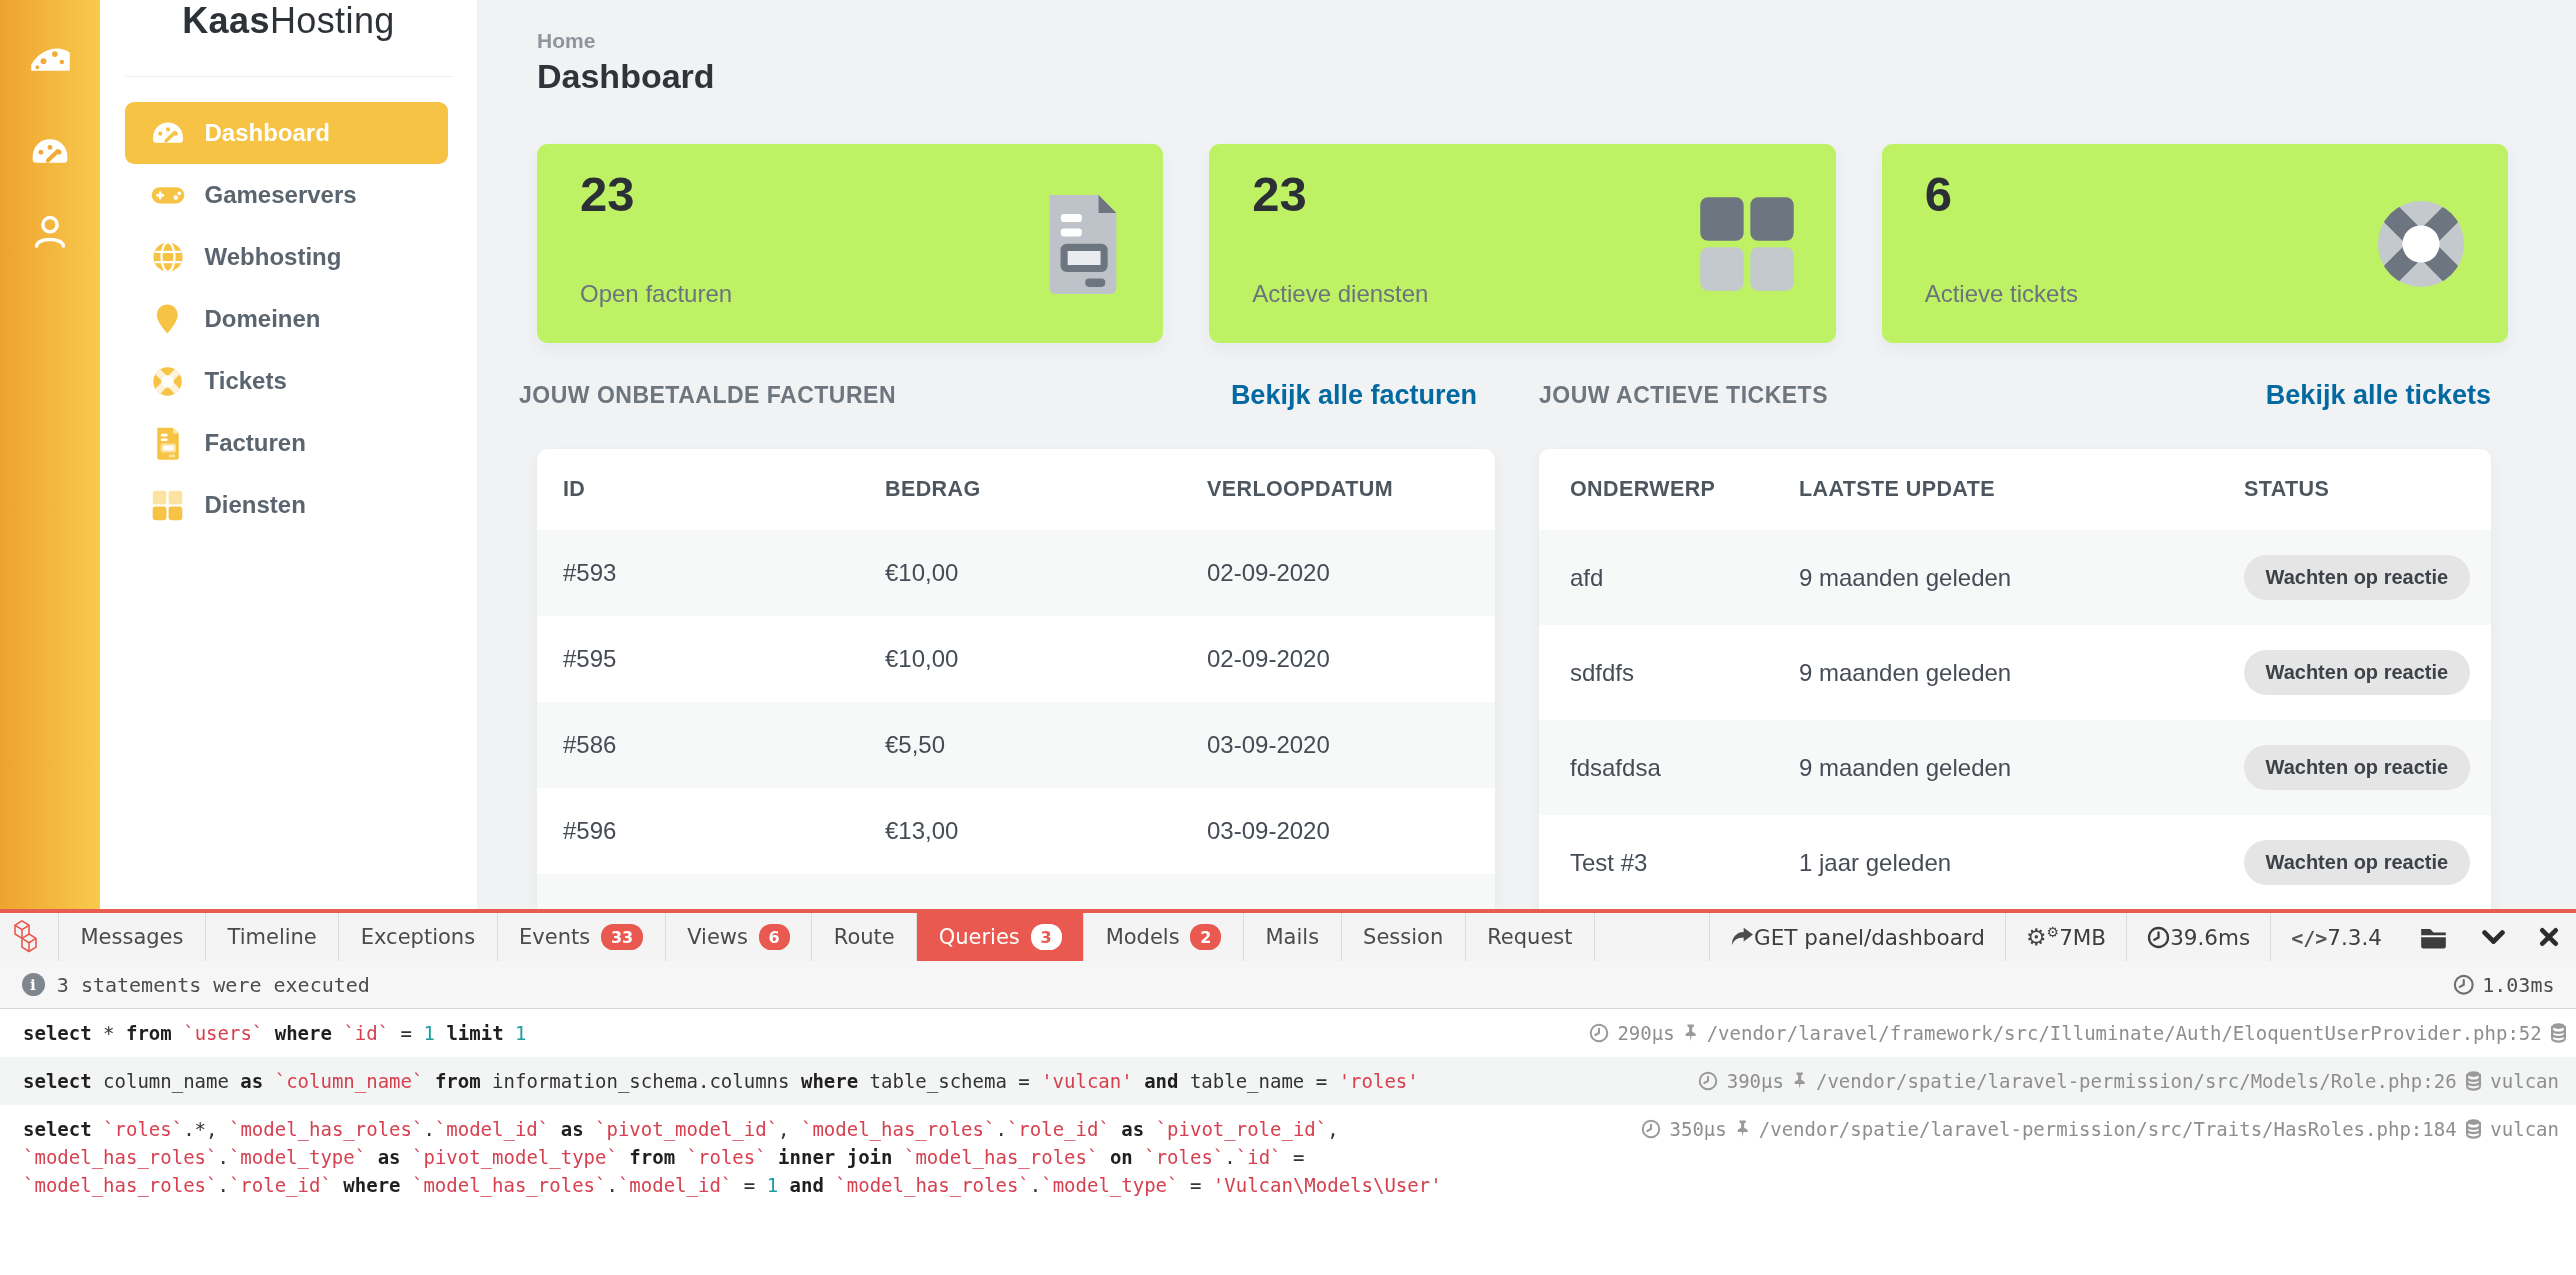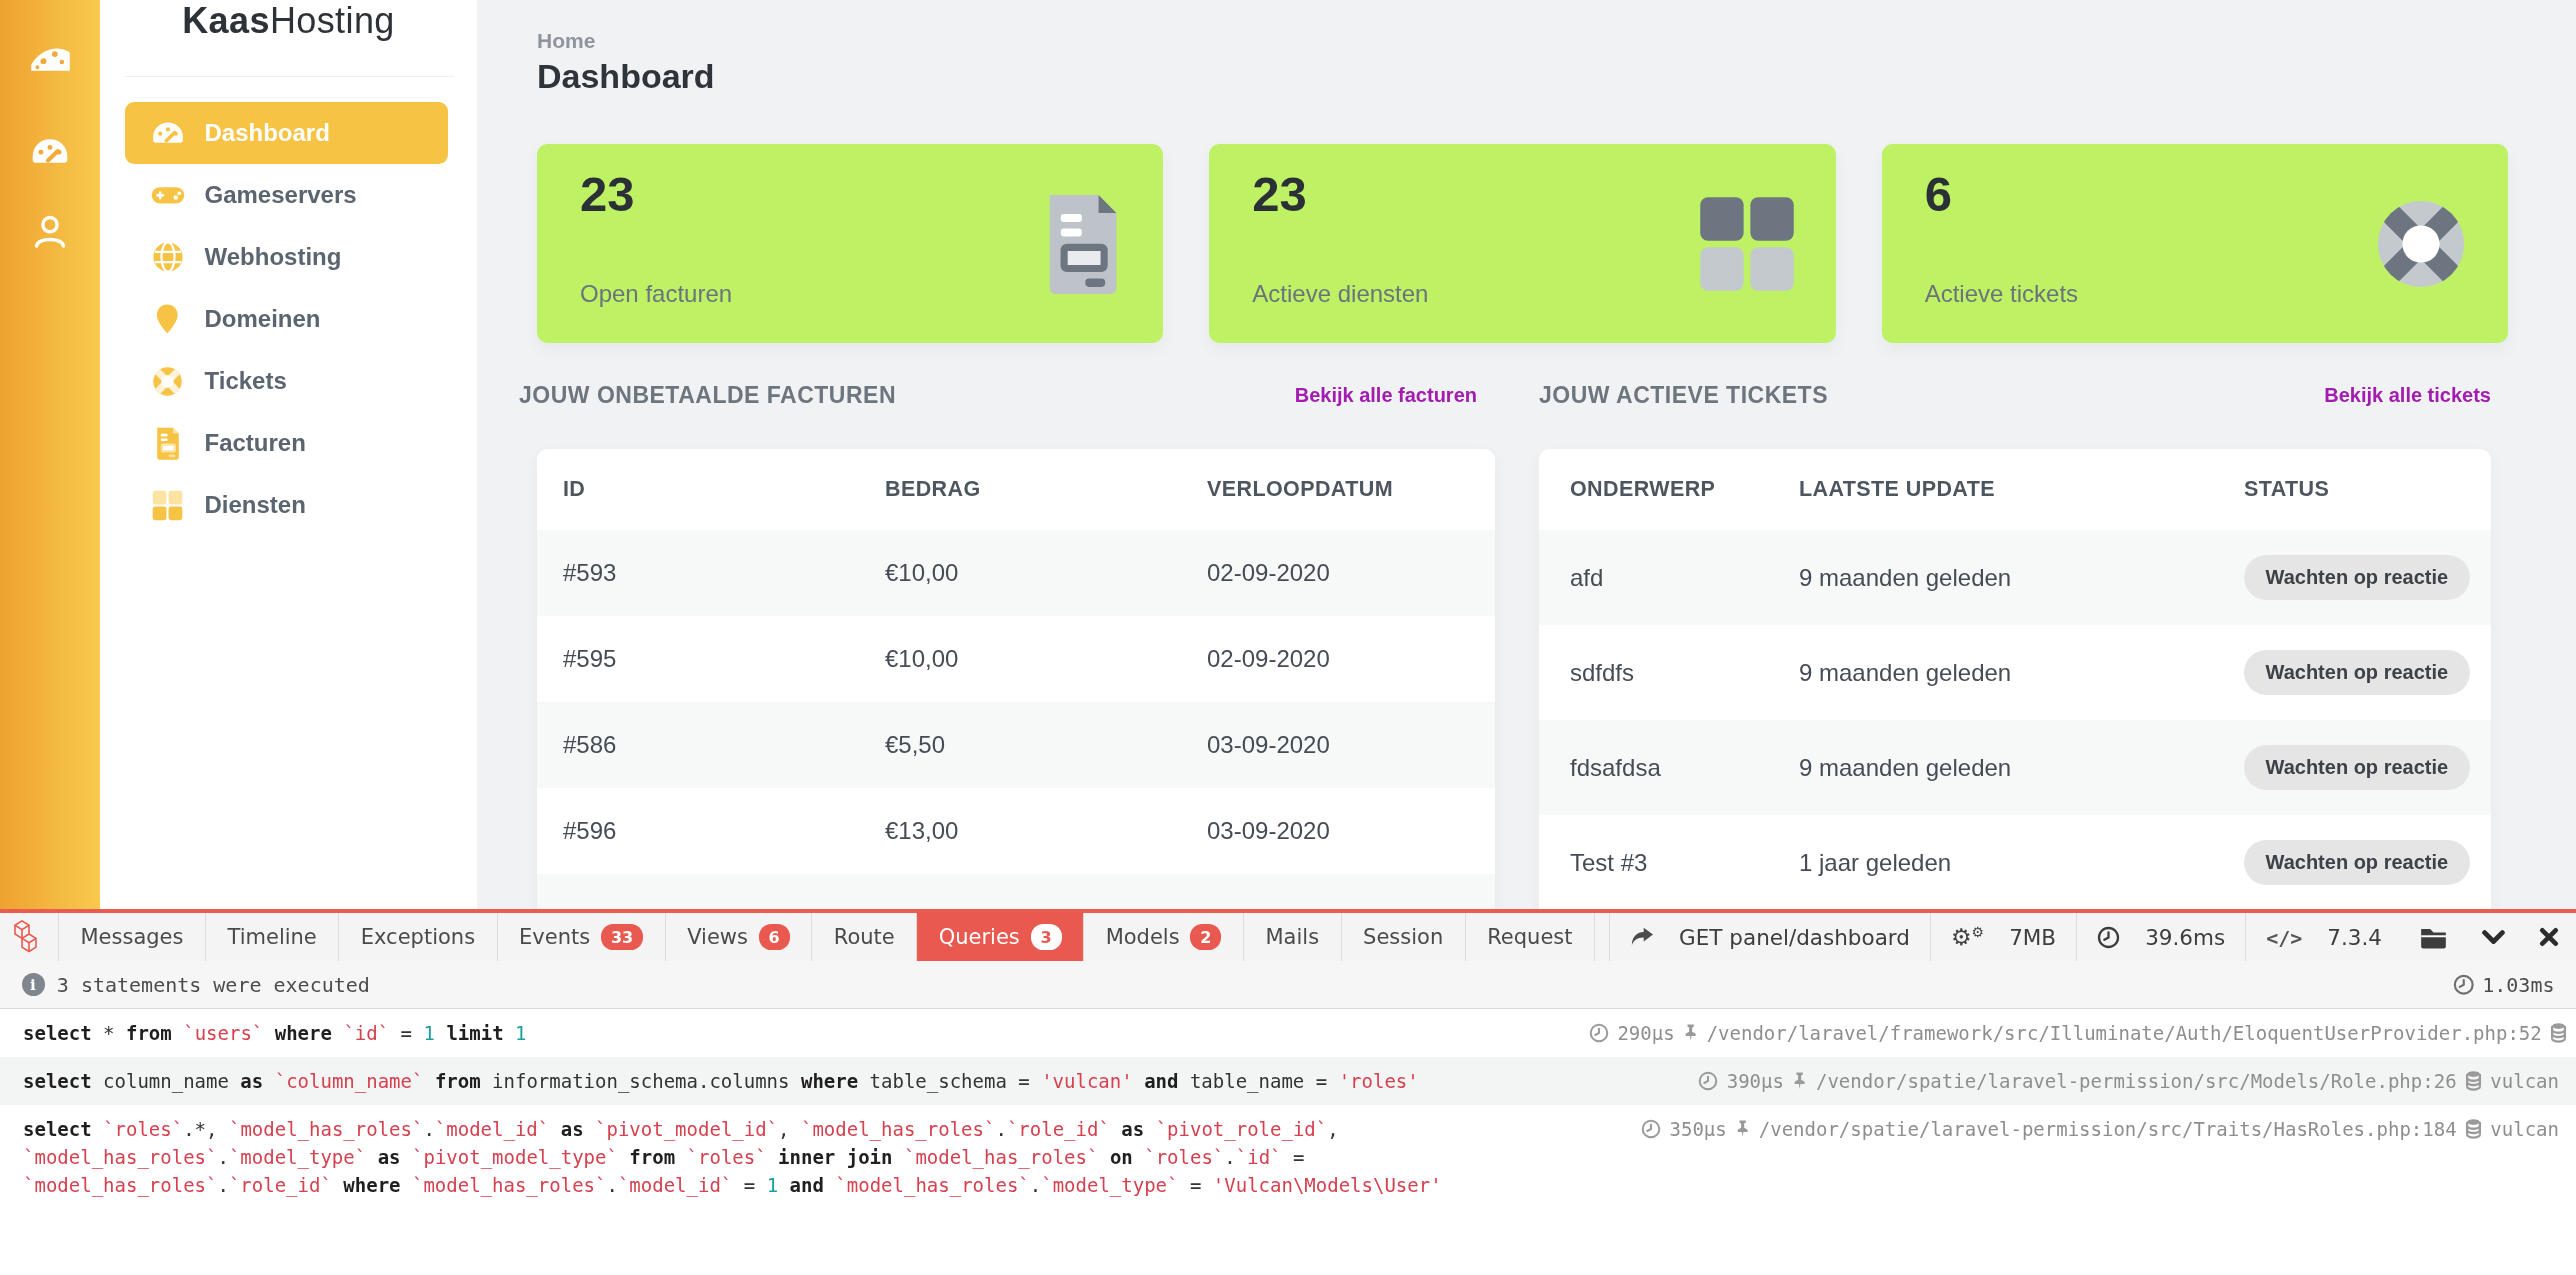--- a/index.html
+++ b/index.html
@@ -29,21 +29,21 @@
   .breadcrumb { position:absolute; left:537px; top:29px; font-size:21px; font-weight:600; color:#8e959d; }
   .page-title { position:absolute; left:537px; top:57px; font-size:34px; font-weight:700; color:#2f343a; }
   .cards { position:absolute; left:537px; top:144px; width:1971px; display:flex; gap:46px; }
   .card { flex:1; height:199px; background:#bef264; border-radius:10.7px; position:relative;
     box-shadow:0 6.1px 15.3px rgba(40,50,60,.05); }
   .stat-value { position:absolute; left:43px; top:21.5px; font-size:49px; font-weight:700; color:#2b3036; }
   .stat-label { position:absolute; left:43px; bottom:35px; font-size:24px; color:#6b737c; }
   .stat-icon { position:absolute; right:40px; top:50%; transform:translateY(-50%); }
   .sec-head { position:absolute; display:flex; justify-content:space-between; align-items:center; top:377px; height:37px; }
   .sec-head h2 { font-size:23px; font-weight:600; color:#6d757e; letter-spacing:0.5px; }
-  .sec-head a { font-size:20px; font-weight:700; color:#a21caf; text-decoration:none; cursor:pointer; }
+  .sec-head a { font-size:27px; font-weight:700; color:#0369a1; text-decoration:none; cursor:pointer; }
   .tcard { position:absolute; top:449px; height:475px; background:#fff; border-radius:10.7px; overflow:hidden;
     box-shadow:0 6.1px 15.3px rgba(40,50,60,.05); }
   .tcard .thead { height:81px; display:grid; align-items:center; font-size:21.5px; font-weight:600;
     color:#4d565e; letter-spacing:0.4px; }
   .tcard .trow { height:86px; display:grid; align-items:center; font-size:24px; color:#454c55; }
   .tcard .trow:nth-child(odd) { background:#f7f8f8; }
   .inv .thead, .inv .trow { grid-template-columns:322px 322px 1fr; padding-left:26px; }
   .tik .thead, .tik .trow { grid-template-columns:229px 445px 1fr; padding-left:31px; }
   .tik .trow { height:95px; }
   .badge { display:inline-block; background:#e5e5e5; color:#3d4248; font-size:20px; font-weight:700;
@@ -52,21 +52,21 @@
   .debugbar { position:absolute; left:0; top:909px; right:0; bottom:0; background:#fff;
     border-top:4.6px solid #e95d50; z-index:50; font-family:"DejaVu Sans", sans-serif; }
   .dtabs { height:48px; background:#f4f4f4; display:flex; align-items:stretch; }
   .dlogo { width:59px; border-right:0.8px solid #dcdcdc; display:flex; align-items:center; justify-content:center; }
   .dtab { padding:0 21.5px; display:flex; align-items:center; gap:10.7px; border-right:0.8px solid #dcdcdc;
     font-size:21px; color:#4a4a4a; cursor:pointer; white-space:nowrap; }
   .dtab.active { background:#e9594f; color:#fff; }
   .dbadge { background:#e9594f; color:#fff; font-size:16px; font-weight:700; padding:3.8px 10px; border-radius:12.3px; }
   .dtab.active .dbadge { background:#fff; color:#e9594f; }
   .dstatus { margin-left:auto; display:flex; align-items:stretch; }
-  .dseg { display:flex; align-items:center; gap:25px; padding:0 20px; border-left:0.8px solid #dcdcdc;
+  .dseg { display:flex; align-items:center; gap:0; padding:0 20px; border-left:0.8px solid #dcdcdc;
     font-size:21.5px; color:#3d3d3d; white-space:nowrap; }
   .dctl { display:flex; align-items:center; padding:0 17px; cursor:pointer; }
   .dctl:first-of-type { border-left:0.8px solid #dcdcdc; }
   .code-glyph { font-family:"DejaVu Sans Mono",monospace; font-weight:700; color:#555; font-size:20px; }
   .gear-glyph { font-size:23px; color:#444; line-height:1; }
   .gear-glyph small { font-size:14px; vertical-align:top; }
   .dsummary { height:48px; background:#f6f6f6; border-bottom:1.5px solid #d8d8d8; display:flex; align-items:center;
     padding:0 21.5px; gap:12.3px; font-family:"DejaVu Sans Mono",monospace; font-size:20px; color:#4c4c4c; }
   .info-ic { width:23px; height:23px; border-radius:50%; background:#7f868d; color:#fff; display:inline-flex;
     align-items:center; justify-content:center; font-size:15.3px; font-weight:700; font-family:"DejaVu Serif",serif; }

